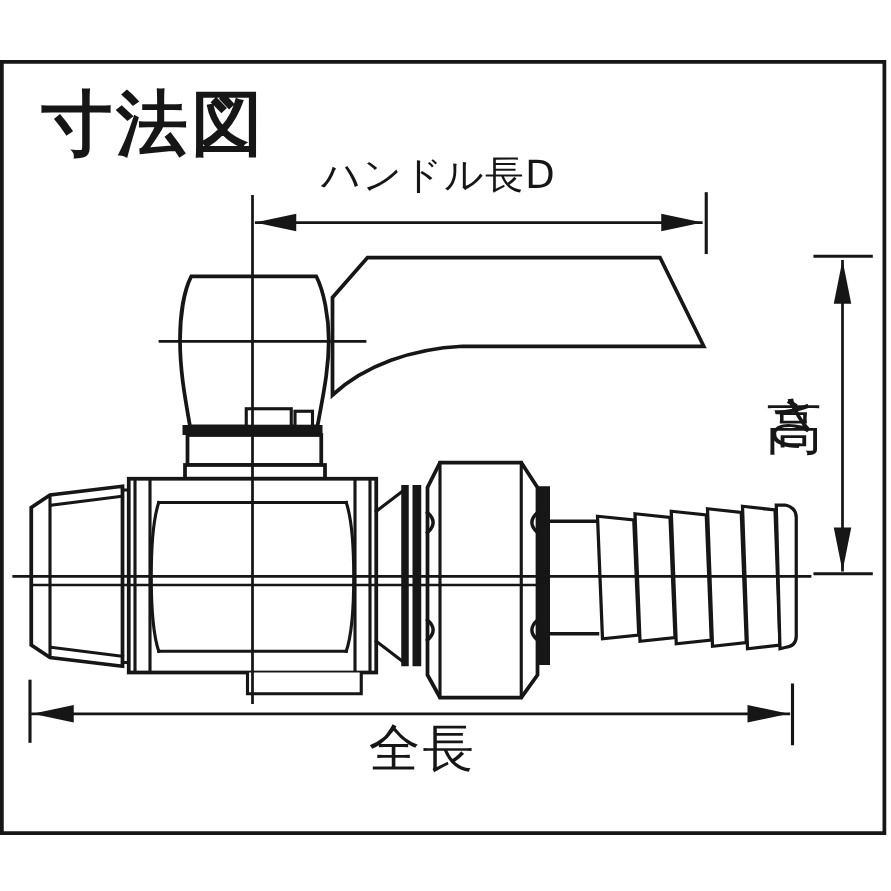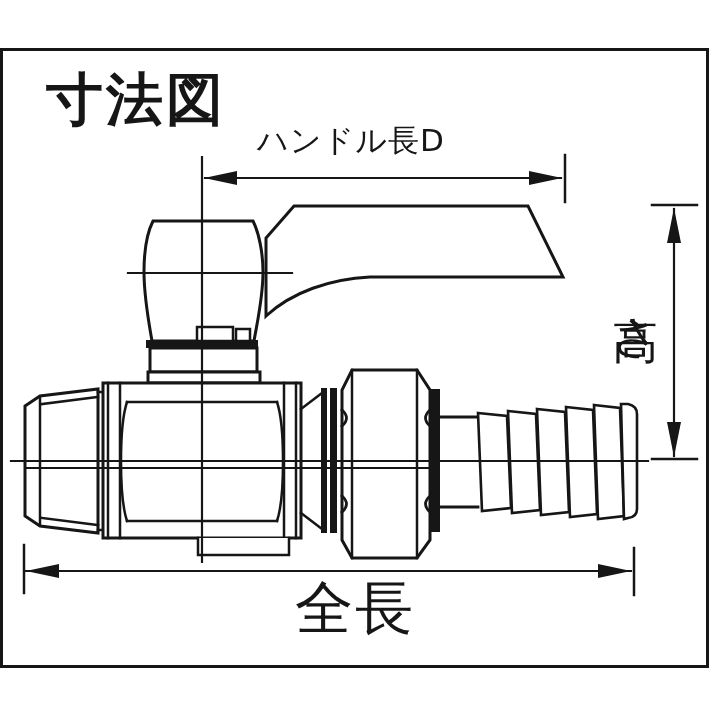--- a/index.html
+++ b/index.html
@@ -7,27 +7,27 @@
     position:relative;width:713px;height:713px;background:#ffffff;overflow:hidden;
     font-family:"DejaVu Sans","Liberation Sans",sans-serif;color:#161616;
   }
   .frame{
     position:absolute;left:0px;top:48px;width:709px;height:620px;
     border:3px solid #161616;box-sizing:border-box;
   }
   .drawing{position:absolute;left:0;top:0;}
   .label{position:absolute;color:#161616;white-space:nowrap;line-height:1.05;}
   .title{
-    left:46px;top:70px;font-size:57px;font-weight:700;letter-spacing:3px;
+    left:33px;top:70px;font-size:57px;font-weight:700;letter-spacing:3px;
   }
   .handle-label{
     left:257px;top:124px;font-size:31px;font-weight:500;letter-spacing:1px;
   }
   .total-label{
-    left:295px;top:578px;font-size:58px;font-weight:500;letter-spacing:2px;
+    left:295px;top:578px;font-size:41px;font-weight:500;letter-spacing:2px;
   }
   .height-label{
     left:612px;top:279px;font-size:46px;font-weight:500;
     writing-mode:vertical-rl;text-orientation:upright;letter-spacing:6px;
   }
 </style>
 </head>
 <body>
 
 <div class="canvas">

